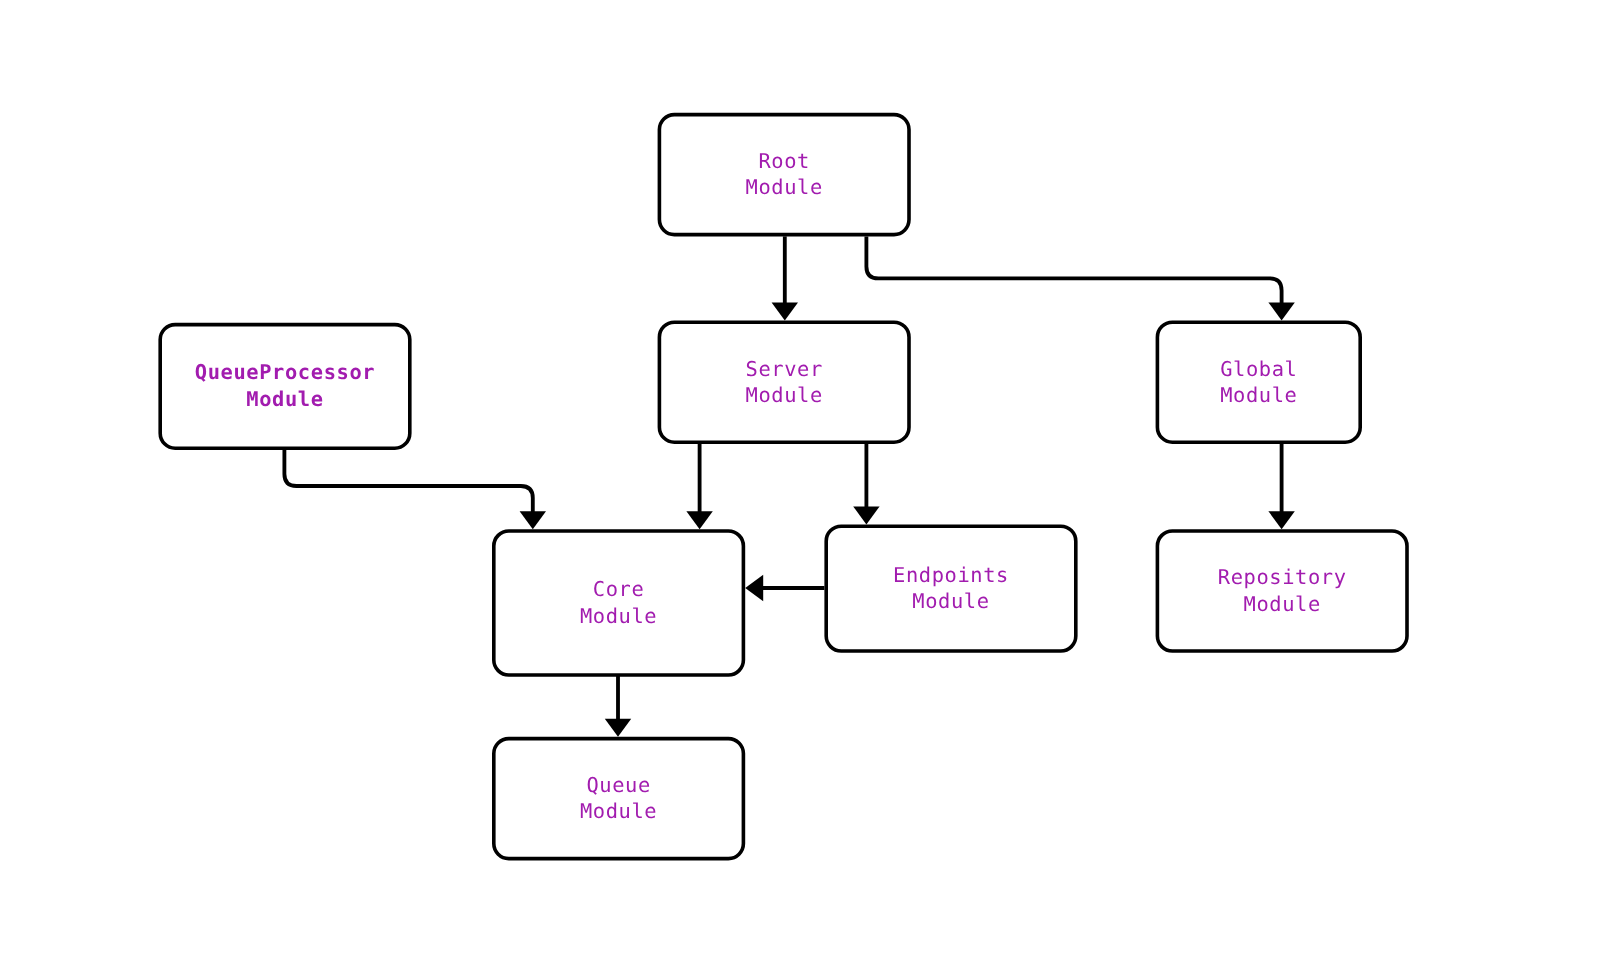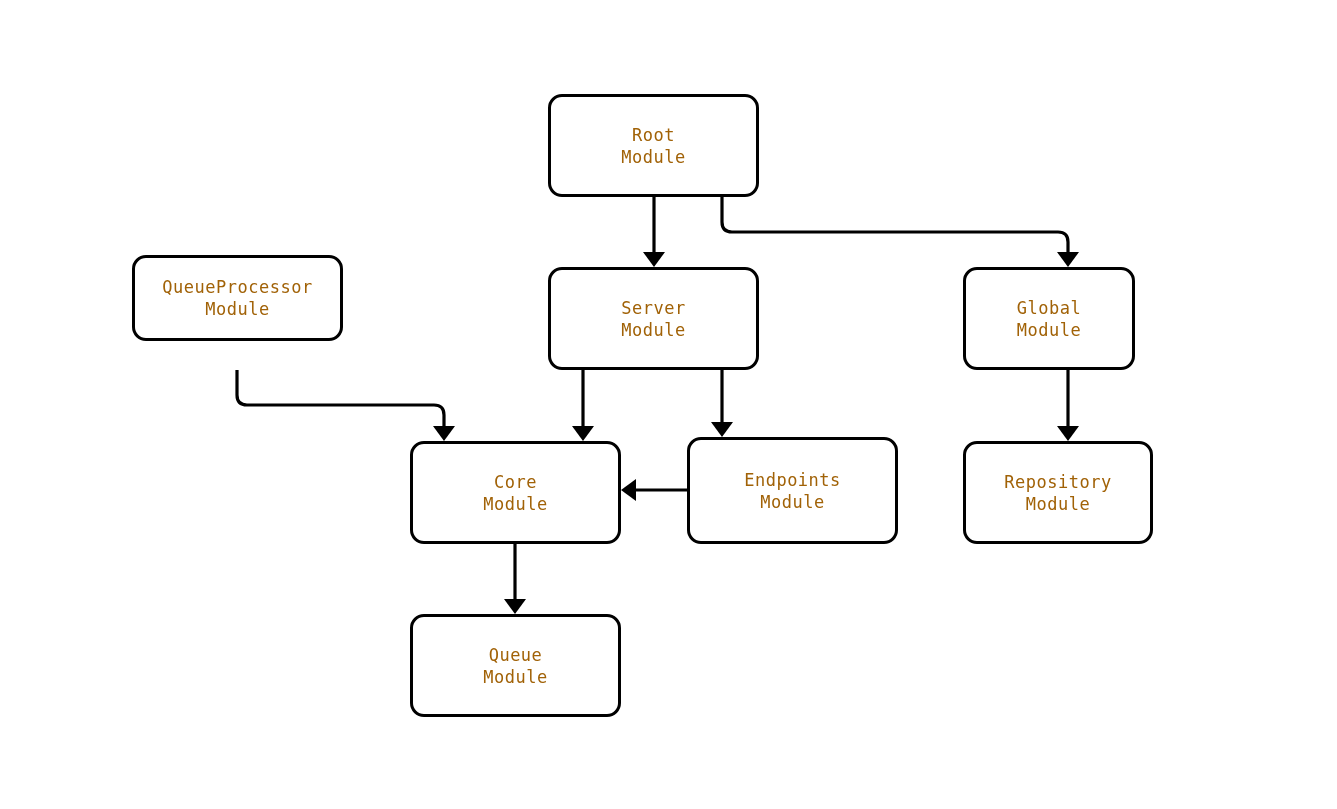--- a/index.html
+++ b/index.html
@@ -32,21 +32,21 @@
     background: #ffffff;
     border: 3px solid #000000;
     border-radius: 14px;
     display: flex;
     flex-direction: column;
     align-items: center;
     justify-content: center;
     z-index: 2;
   }
   .node-label {
-    color: #a16207;
+    color: #a21caf;
     font-size: 17px;
     line-height: 22px;
     text-align: center;
     white-space: pre;
     letter-spacing: 0.5px;
   }
 </style>
 </head>
 <body>
 
@@ -73,41 +73,41 @@
         <polygon points="1068,441 1057,426 1079,426" fill="#000000"></polygon>
         <polygon points="515,614 504,599 526,599" fill="#000000"></polygon>
       </g>
   </svg>
 
   <div id="nodes-layer">
       <div class="node" style="left: 548px; top: 94px; width: 211px; height: 103px; border-color: rgb(0, 0, 0); background: rgb(255, 255, 255);">
         <div class="node-label">Root</div>
         <div class="node-label">Module</div>
       </div>
-      <div class="node" style="left: 132px; top: 255px; width: 211px; height: 86px; border-color: rgb(0, 0, 0); background: rgb(255, 255, 255);">
+      <div class="node" style="left: 132px; top: 269px; width: 211px; height: 106px; border-color: rgb(0, 0, 0); background: rgb(255, 255, 255); font-weight: bold;">
         <div class="node-label">QueueProcessor</div>
         <div class="node-label">Module</div>
       </div>
       <div class="node" style="left: 548px; top: 267px; width: 211px; height: 103px; border-color: rgb(0, 0, 0); background: rgb(255, 255, 255);">
         <div class="node-label">Server</div>
         <div class="node-label">Module</div>
       </div>
       <div class="node" style="left: 963px; top: 267px; width: 172px; height: 103px; border-color: rgb(0, 0, 0); background: rgb(255, 255, 255);">
         <div class="node-label">Global</div>
         <div class="node-label">Module</div>
       </div>
-      <div class="node" style="left: 410px; top: 441px; width: 211px; height: 103px; border-color: rgb(0, 0, 0); background: rgb(255, 255, 255);">
+      <div class="node" style="left: 410px; top: 441px; width: 211px; height: 123px; border-color: rgb(0, 0, 0); background: rgb(255, 255, 255);">
         <div class="node-label">Core</div>
         <div class="node-label">Module</div>
       </div>
       <div class="node" style="left: 687px; top: 437px; width: 211px; height: 107px; border-color: rgb(0, 0, 0); background: rgb(255, 255, 255); border-radius: 14px;">
         <div class="node-label">Endpoints</div>
         <div class="node-label">Module</div>
       </div>
-      <div class="node" style="left: 963px; top: 441px; width: 190px; height: 103px; border-color: rgb(0, 0, 0); background: rgb(255, 255, 255);">
+      <div class="node" style="left: 963px; top: 441px; width: 211px; height: 103px; border-color: rgb(0, 0, 0); background: rgb(255, 255, 255);">
         <div class="node-label">Repository</div>
         <div class="node-label">Module</div>
       </div>
       <div class="node" style="left: 410px; top: 614px; width: 211px; height: 103px; border-color: rgb(0, 0, 0); background: rgb(255, 255, 255);">
         <div class="node-label">Queue</div>
         <div class="node-label">Module</div>
       </div>
     </div>
 
 </div>

